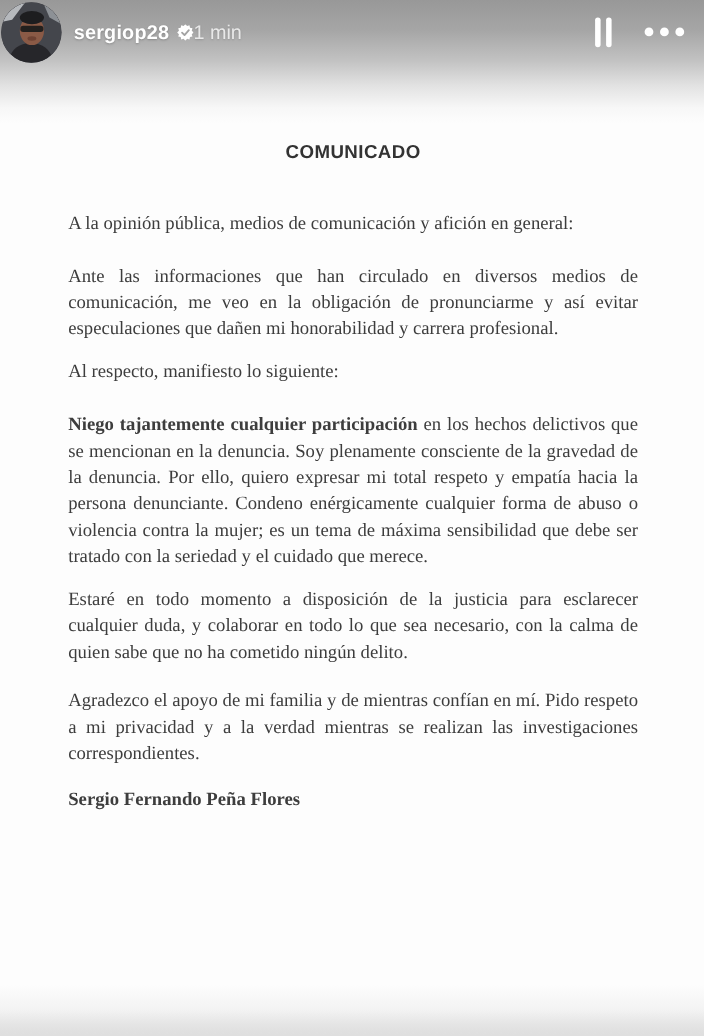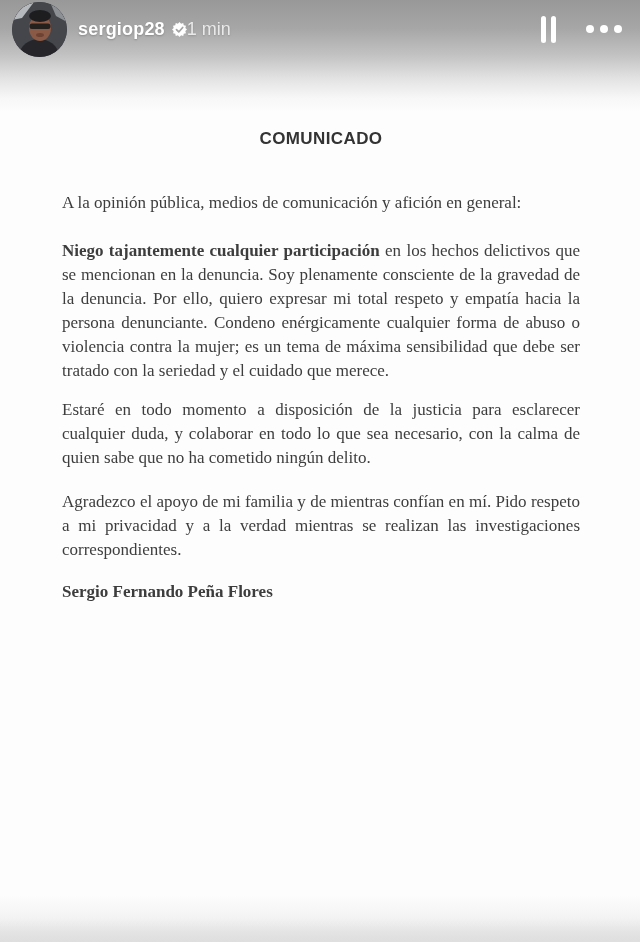--- a/index.html
+++ b/index.html
@@ -10,21 +10,21 @@
   .screen {
     position: relative; width: 640px; height: 942px; overflow: hidden;
     background: linear-gradient(180deg,
       #989898 0px, #a6a6a6 28px, #c2c2c2 55px, #e2e2e2 78px,
       #f7f7f7 98px, #fdfdfd 112px, #fdfdfd 895px, #f0f0f0 925px, #e4e4e4 942px);
   }
 
   
   .story-header {
     position: absolute; top: 0; left: 0; right: 0; height: 58px;
-    display: flex; align-items: center; padding-left: 12px; z-index: 5;
+    display: flex; align-items: center; padding-left: 1px; z-index: 5;
   }
   .avatar {
     width: 55px; height: 55px; border-radius: 50%; overflow: hidden;
     flex: none; margin-top: 1px; background: #3a3a40;
   }
   .avatar svg { display: block; }
   .username {
     margin-left: 11px; color: #ffffff; font-size: 18px; font-weight: bold;
     text-shadow: 0 1px 2px rgba(0,0,0,0.22); letter-spacing: 0.2px;
   }
@@ -117,21 +117,23 @@
           <i></i>
         </div>
     </div>
   </header>
 
   <main class="doc">
     <h1 class="doc-title">COMUNICADO</h1>
 
     <p class="salutation">A la opinión pública, medios de comunicación y afición en general:</p>
 
+    <p class="p-contexto">Ante las informaciones que han circulado en diversos medios de comunicación, me veo en la obligación de pronunciarme y así evitar especulaciones que dañen mi honorabilidad y carrera profesional.</p>
 
+    <p class="p-respecto">Al respecto, manifiesto lo siguiente:</p>
 
     <p class="p-niego"><strong>Niego tajantemente cualquier participación</strong><span> en los hechos delictivos que se mencionan en la denuncia. Soy plenamente consciente de la gravedad de la denuncia. Por ello, quiero expresar mi total respeto y empatía hacia la persona denunciante. Condeno enérgicamente cualquier forma de abuso o violencia contra la mujer; es un tema de máxima sensibilidad que debe ser tratado con la seriedad y el cuidado que merece.</span></p>
 
 
     <p class="p-disposicion">Estaré en todo momento a disposición de la justicia para esclarecer cualquier duda, y colaborar en todo lo que sea necesario, con la calma de quien sabe que no ha cometido ningún delito.</p>
 
     <p class="p-agradecimiento">Agradezco el apoyo de mi familia y de mientras confían en mí. Pido respeto a mi privacidad y a la verdad mientras se realizan las investigaciones correspondientes.</p>
 
 
     <p class="signature">Sergio Fernando Peña Flores</p>

